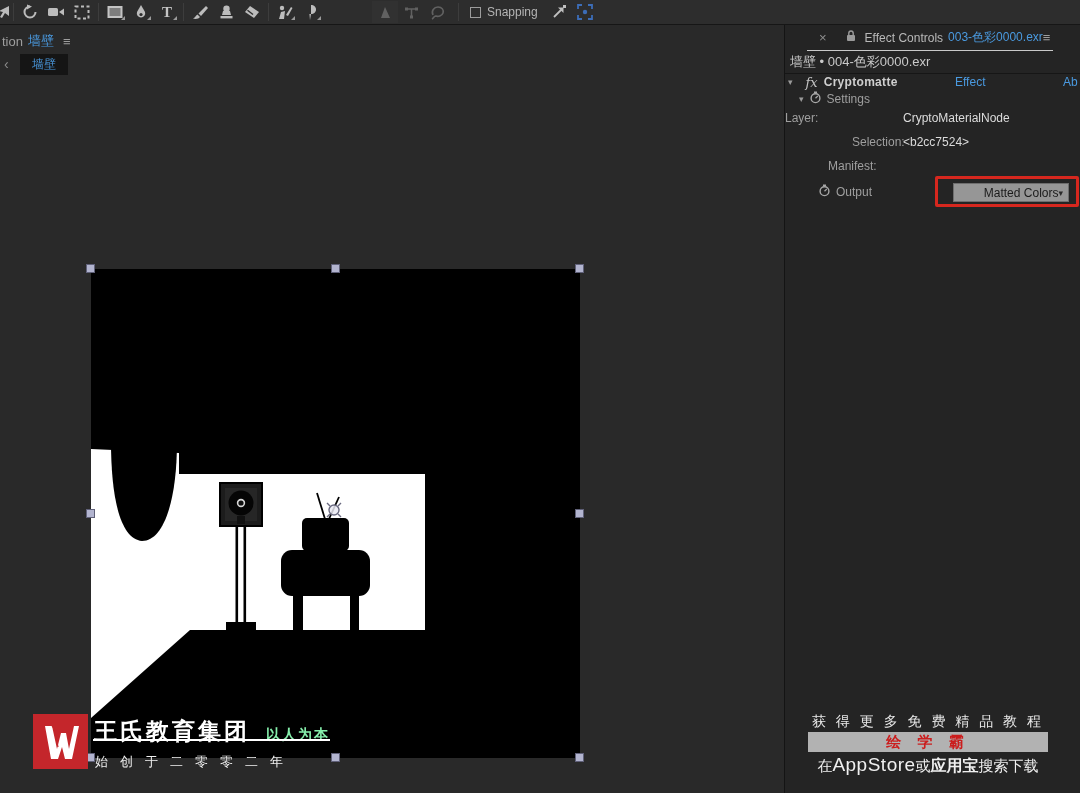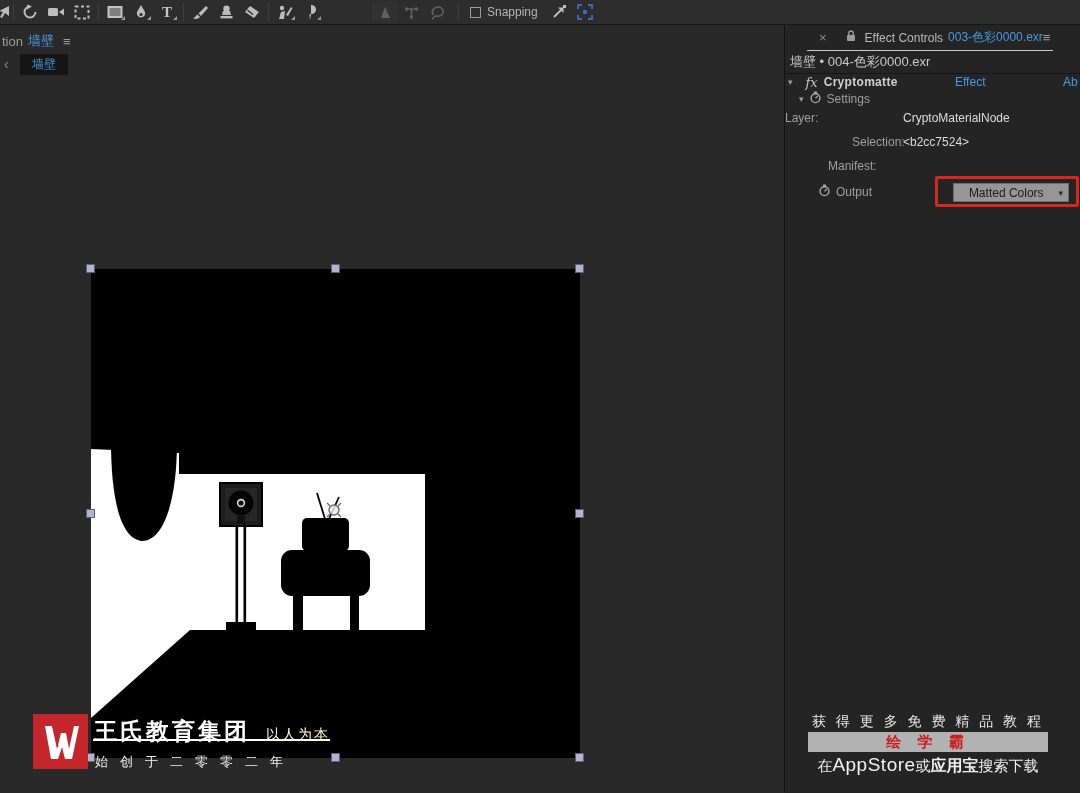--- a/index.html
+++ b/index.html
@@ -31,21 +31,21 @@
   #breadcrumb-box { background:#151515; color:#4a9ae0; font-size:12px; padding:2px 12px; margin-left:4px; }
 
   #comp-image { position:absolute; left:91px; top:244px; width:489px; height:489px; background:#000; }
   .handle { position:absolute; width:9px; height:9px; background:#b2b4cf; border:1px solid #5f6078; }
 
   
   #logo { position:absolute; left:33px; top:689px; width:55px; height:55px; background:#c4262b;
           display:flex; align-items:center; justify-content:center; }
   #wm-title-row { position:absolute; left:94px; top:691px; width:320px; display:flex; align-items:baseline; }
   #wm-title { color:#fff; font-size:23px; letter-spacing:3px; font-weight:bold; white-space:nowrap; }
-  #wm-sub { color:#fef9c3; font-size:14px; letter-spacing:2px; margin-left:16px; white-space:nowrap; }
+  #wm-sub { color:#86efac; font-size:14px; letter-spacing:2px; margin-left:16px; white-space:nowrap;font-weight:bold; }
   #wm-underline { position:absolute; left:93px; top:714px; width:237px; height:2px; background:#fff; }
   #wm-line2 { position:absolute; left:95px; top:728px; width:240px; color:#f0f0f0; font-size:13px;
               letter-spacing:12px; white-space:nowrap; }
 
   
   #effect-panel { position:absolute; left:784px; top:25px; width:296px; height:768px;
                   background:#242424; border-left:1px solid #141414; font-size:12px; }
   #ec-tabstrip { position:absolute; left:0; top:0; width:296px; height:27px; }
   #ec-tab { position:absolute; left:22px; top:0; width:246px; height:26px; border-bottom:1px solid #c9c9c9;
             display:flex; align-items:center; }
@@ -64,21 +64,21 @@
   #fx-glyph { font-family:"DejaVu Serif",serif; font-style:italic; color:#c3c3c3; font-size:13px; }
   #effect-name { color:#cfcfcf; font-weight:bold; margin-left:6px; letter-spacing:.3px; }
   .blue-link { color:#4a9ae0; }
   .prop-label { color:#9f9f9f; }
   .prop-value { color:#dcdcdc; }
   .watch { color:#a8a8a8; }
 
   #output-dropdown { position:absolute; left:168px; top:158px; width:116px; height:19px;
                      background:#969696; color:#1b1b1b; display:flex; align-items:center;
                      border:1px solid #6e6e6e; }
-  #output-dropdown .dd-text { flex:1; text-align:center; font-size:12px; }
+  #output-dropdown .dd-text { flex:1; text-align:right; font-size:12px; }
   #output-dropdown .dd-chevron { font-size:9px; color:#2a2a2a; margin-right:5px; }
   #annotation-rect { position:absolute; left:150px; top:151px; width:144px; height:31px;
                      border:3px solid #d6271e; border-radius:2px; pointer-events:none; }
 
   
   #promo-line1 { position:absolute; left:23px; top:688px; width:240px; text-align:center;
                  color:#e8e8e8; font-size:14px; letter-spacing:3px; white-space:nowrap; }
   #promo-bar { position:absolute; left:23px; top:707px; width:240px; height:20px; background:#b2b2b2;
                display:flex; align-items:center; justify-content:center; }
   #promo-badge { color:#cb1d1d; font-weight:bold; font-size:15px; letter-spacing:6px; }

